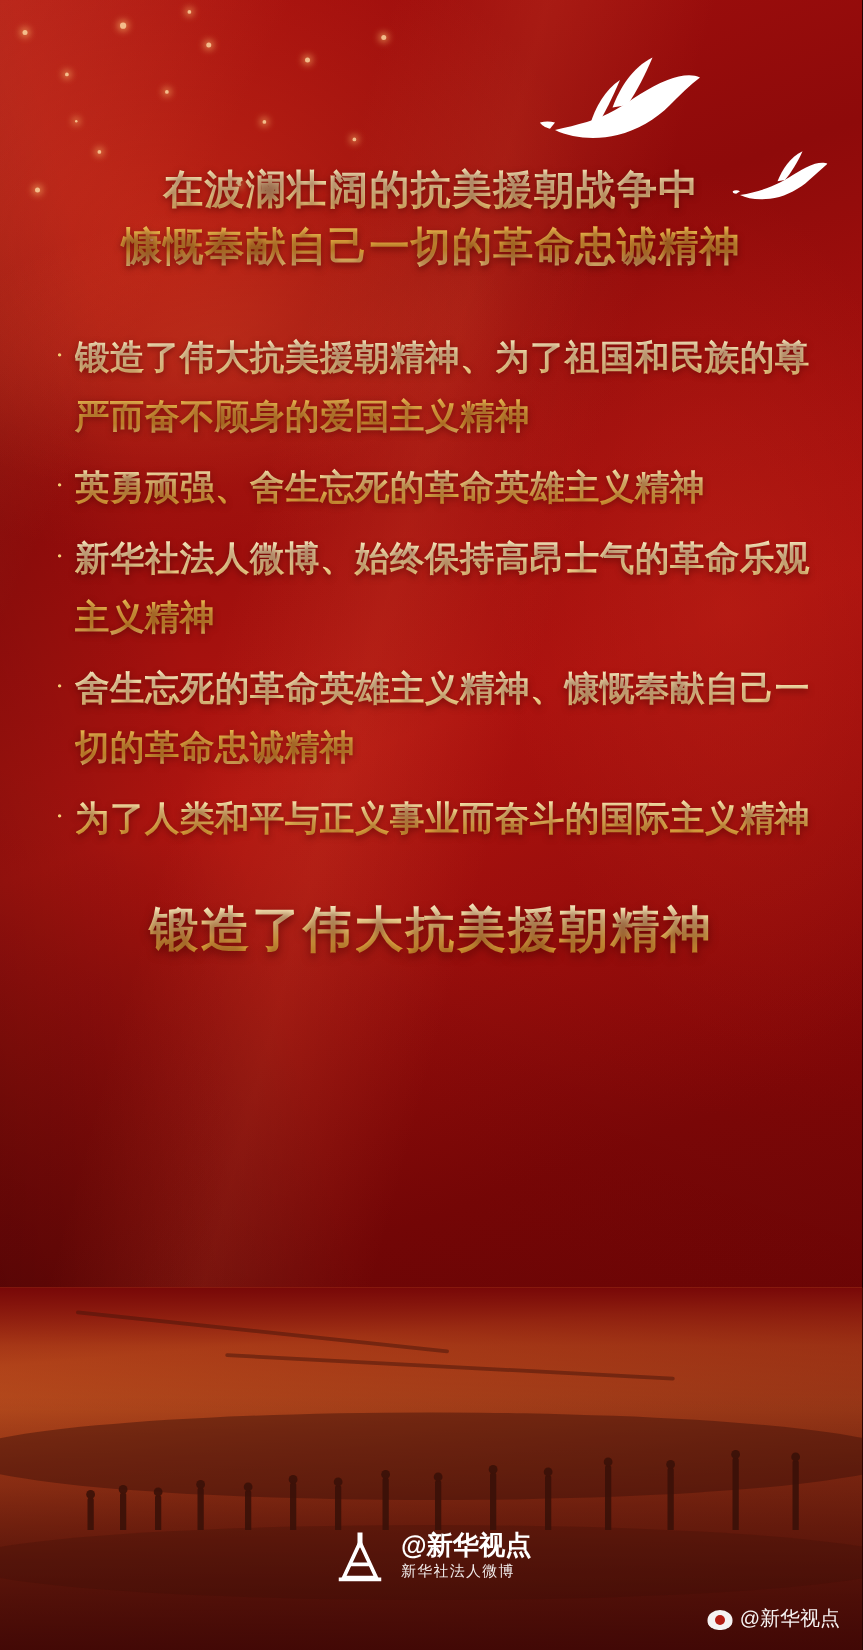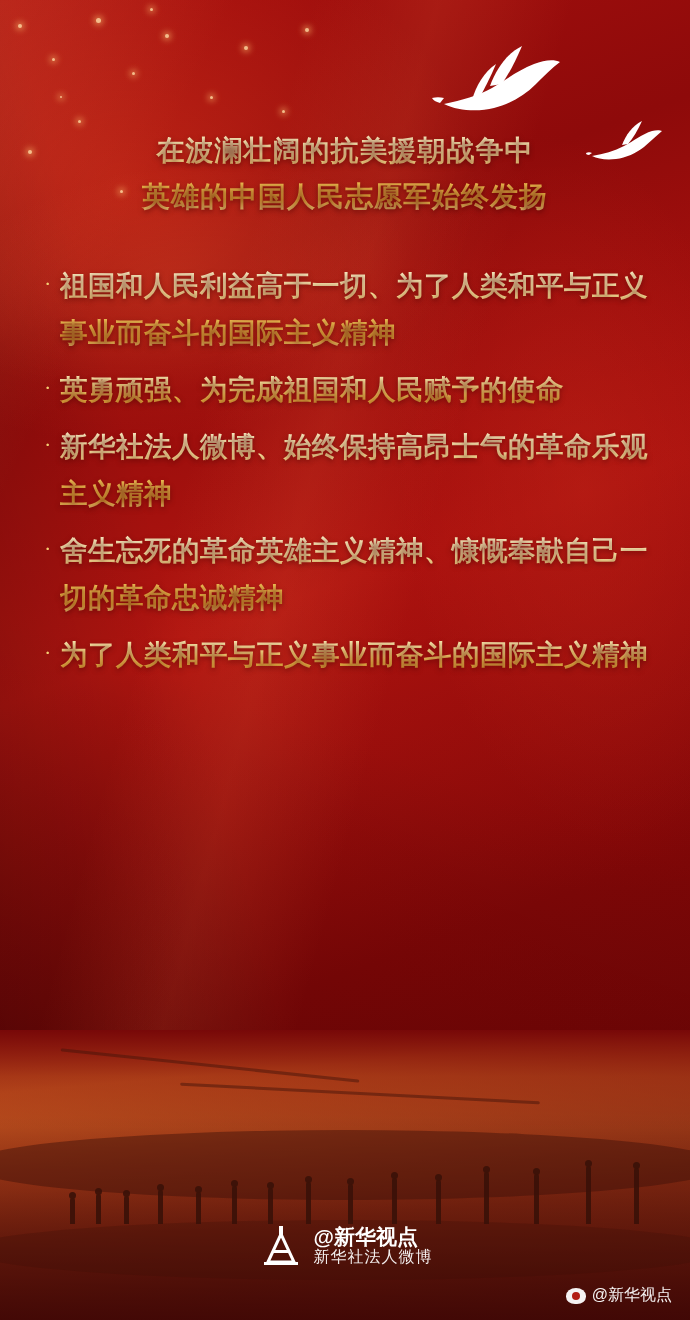--- a/index.html
+++ b/index.html
@@ -54,21 +54,21 @@
   .dove { position: absolute; pointer-events: none; }
 
   .content {
     position: relative;
     z-index: 5;
     padding: 0 34px;
   }
   .headline {
     margin-top: 128px;
     text-align: center;
-    font-size: 28px;
+    font-size: 32px;
     line-height: 46px;
     font-weight: bold;
     letter-spacing: 1px;
     background: linear-gradient(180deg, #fff6cf 0%, #ffe9a4 28%, #f5c454 58%, #e0a437 78%, #fbe8ad 100%);
     -webkit-background-clip: text;
     background-clip: text;
     color: transparent;
     text-shadow: 0 2px 5px rgba(70,0,0,0.55);
   }
   .headline div { white-space: nowrap; }
@@ -181,21 +181,21 @@
     position: relative;
   }
   .footer-text { color: #ffffff; }
   .footer-main {
     font-size: 21px;
     font-weight: bold;
     line-height: 24px;
     font-family: "Liberation Sans", sans-serif;
   }
   .footer-sub {
-    font-size: 16px;
+    font-size: 12px;
     line-height: 16px;
     opacity: 0.92;
     letter-spacing: 1px;
     font-family: "Liberation Sans", sans-serif;
   }
   .watermark {
     position: absolute;
     right: 18px;
     bottom: 14px;
     display: flex;
@@ -262,46 +262,47 @@
       <path d="M6 36 C18 34 28 31 38 26 C48 21 56 14 66 11 C70 10 74 10 76 11 C70 16 64 22 58 27 C50 33 40 38 30 39 C20 40 12 39 6 36 Z"></path>
       <path d="M36 25 C40 15 46 6 56 1 C52 10 47 18 42 24 Z"></path>
       <path d="M3 35 C1 35 0 34 0 33 C2 32 4 32 6 33 Z"></path>
     </g>
   </svg>
 
   <div class="content">
 
     <div class="headline">
       <div>在波澜壮阔的抗美援朝战争中</div>
-      <div>英雄的中国人民志愿军始终发扬</div>
+      <div>慷慨奉献自己一切的革命忠诚精神</div>
     </div>
 
     <div class="bullets">
       <div class="bullet">
         <span class="dot">·</span>
-        <span class="btext">祖国和人民利益高于一切、为了人类和平与正义事业而奋斗的国际主义精神</span>
-      </div>
-      <div class="bullet">
-        <span class="dot">·</span>
-        <span class="btext">英勇顽强、为完成祖国和人民赋予的使命</span>
+        <span class="btext">锻造了伟大抗美援朝精神、为了祖国和民族的尊严而奋不顾身的爱国主义精神</span>
+      </div>
+      <div class="bullet">
+        <span class="dot">·</span>
+        <span class="btext">英勇顽强、舍生忘死的革命英雄主义精神</span>
       </div>
       <div class="bullet">
         <span class="dot">·</span>
         <span class="btext">新华社法人微博、始终保持高昂士气的革命乐观主义精神</span>
       </div>
       <div class="bullet">
         <span class="dot">·</span>
         <span class="btext">舍生忘死的革命英雄主义精神、慷慨奉献自己一切的革命忠诚精神</span>
       </div>
       <div class="bullet">
         <span class="dot">·</span>
         <span class="btext">为了人类和平与正义事业而奋斗的国际主义精神</span>
       </div>
     </div>
 
+    <div class="closing">锻造了伟大抗美援朝精神</div>
   </div>
 
   <div class="photo">
     <div class="ridge" style="bottom:120px;height:70px;"></div>
     <div class="ridge" style="bottom:40px;height:60px;opacity:0.6;"></div>
     <div class="trailline" style="left:60px;top:34px;width:300px;transform:rotate(6deg);"></div>
     <div class="trailline" style="left:180px;top:62px;width:360px;transform:rotate(3deg);"></div>
 
     <div class="marchers">
       <i style="left:70px;height:26px;"></i>

